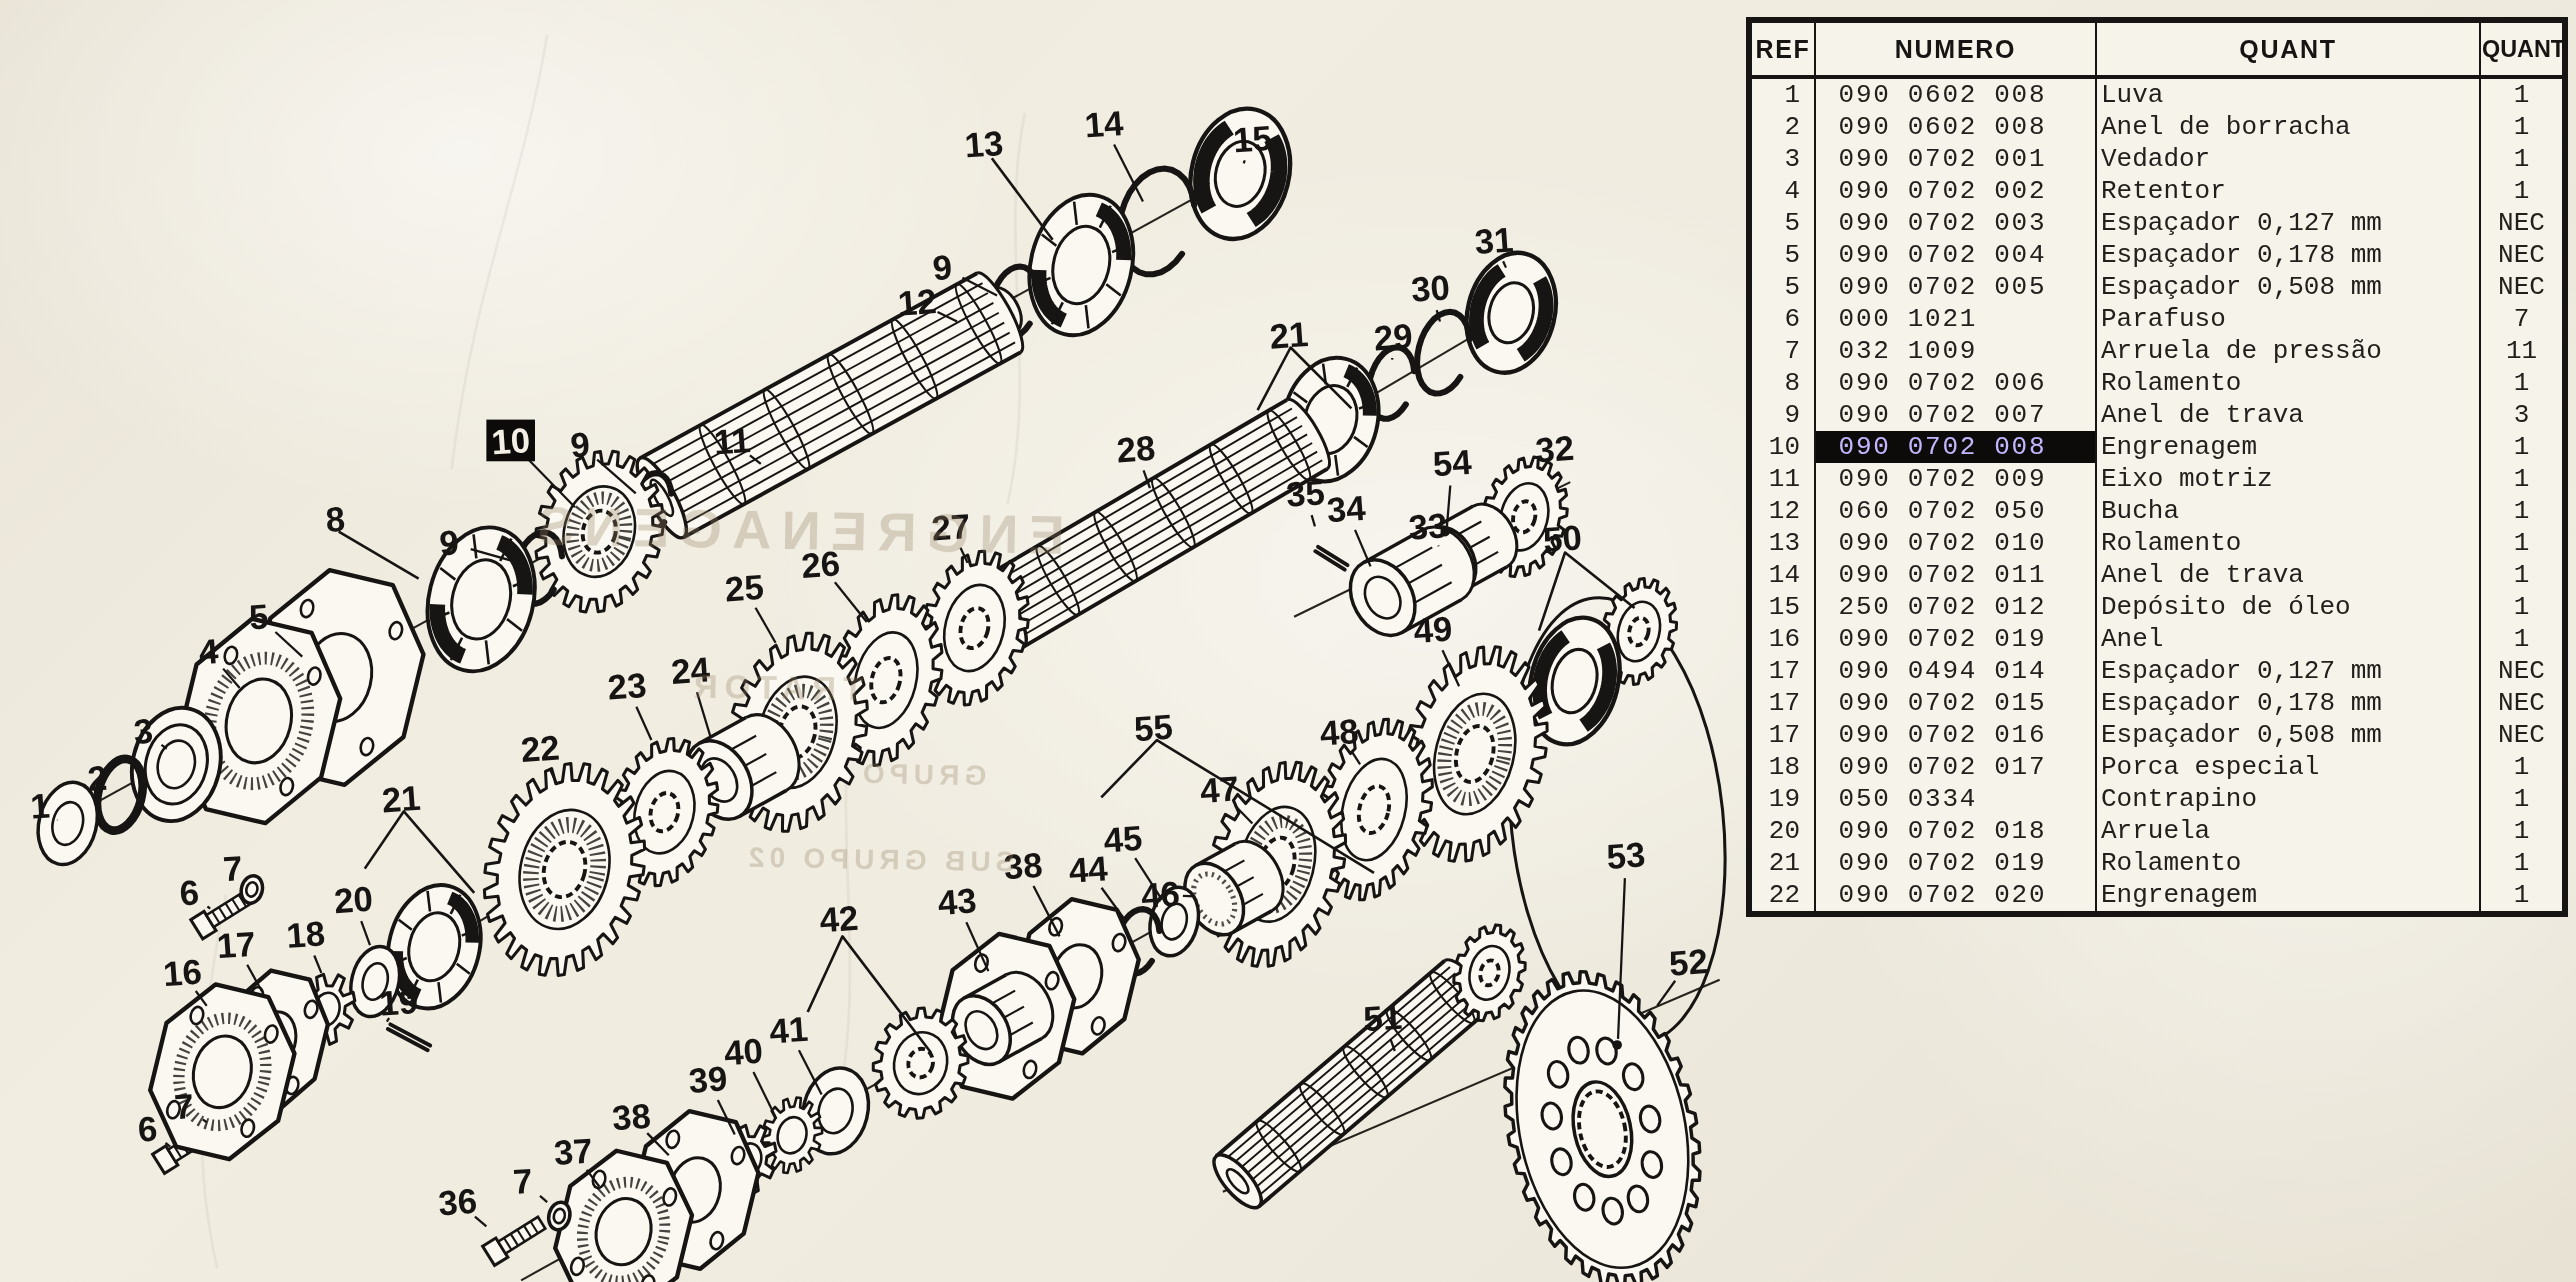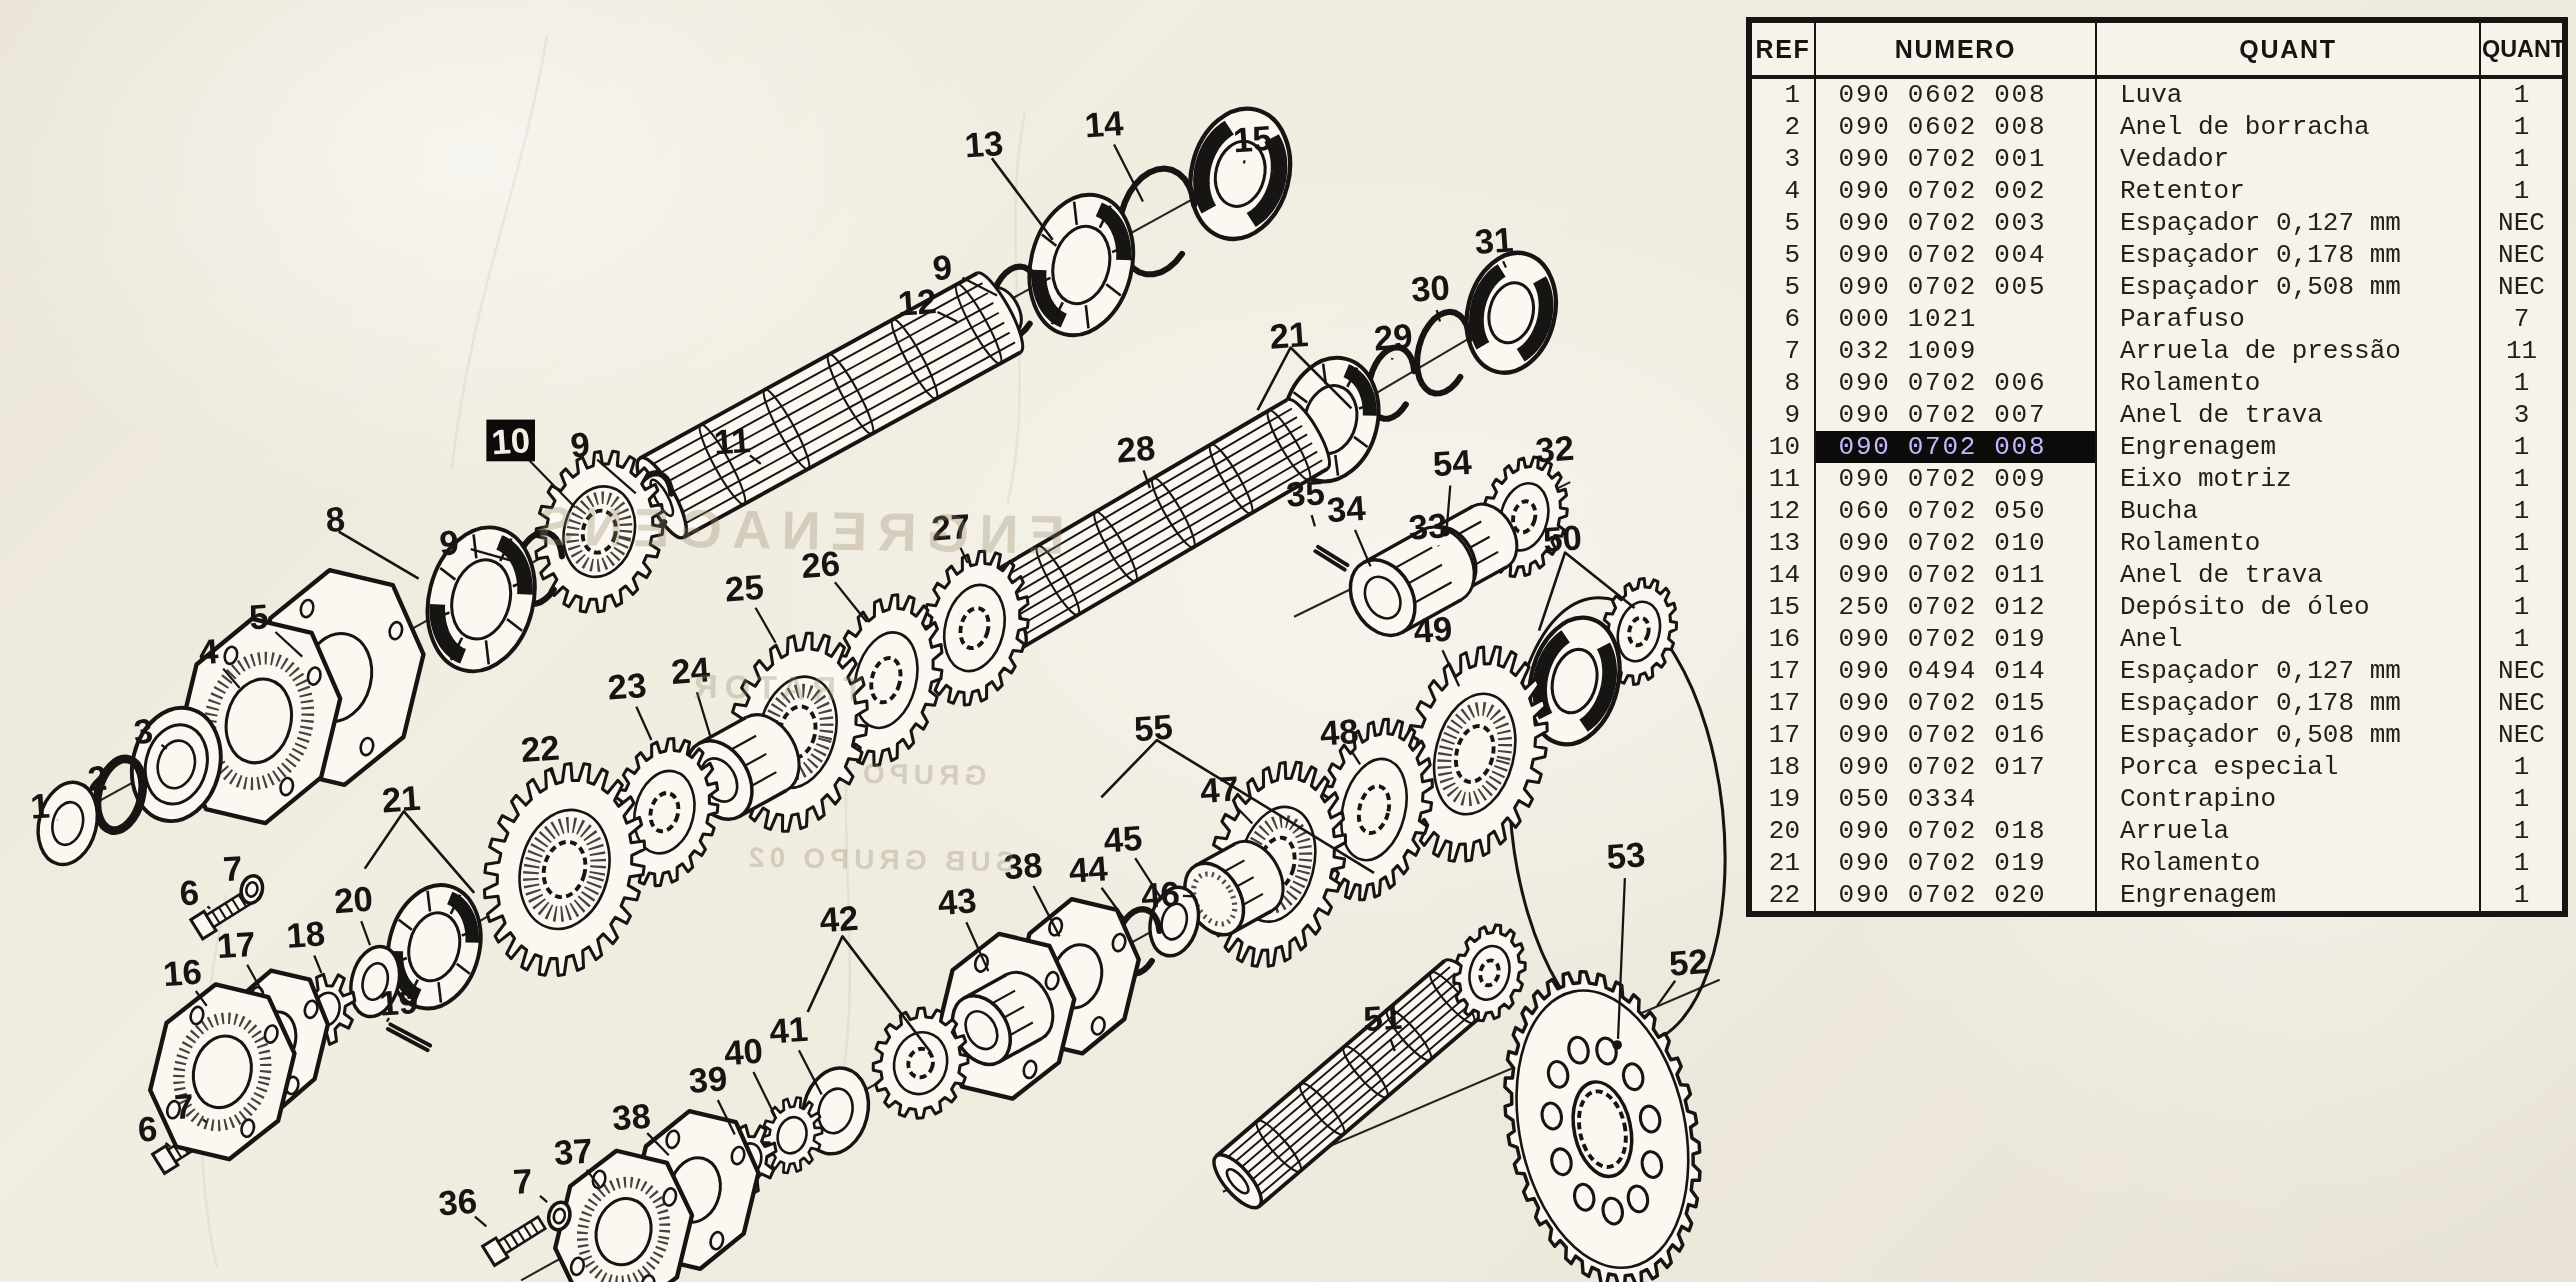--- a/index.html
+++ b/index.html
@@ -21,21 +21,21 @@
     border:6px solid #171513;border-collapse:collapse;table-layout:fixed;
     background:#f6f3ea;}
   table.parts th, table.parts td{border-left:2.6px solid #171513;overflow:hidden;white-space:nowrap;}
   table.parts th:first-child, table.parts td:first-child{border-left:none;}
   thead tr{height:57px;border-bottom:4.3px solid #171513;}
   th{font-size:25px;font-weight:700;letter-spacing:1.7px;color:#171513;text-align:center;}
   th.c-quant{font-size:23.4px;letter-spacing:0;}
   td{font-family:"Liberation Mono",monospace;font-size:26px;color:#22201c;}
   td.c-ref{text-align:right;padding-right:14px;}
   td.c-num{padding-left:22.6px;letter-spacing:1.7px;}
-  td.c-nome{padding-left:23px;}
+  td.c-nome{padding-left:4px;}
   td.c-quant{text-align:center;}
   td.hl{background:#0c0b0a;color:#c4b5fd;}
 </style>
 </head>
 <body>
 
 <div class="stage">
   <svg id="art" class="art" viewBox="0 0 2966 1477">
       <path d="M630,40 C600,220 545,330 520,540" fill="none" stroke="rgba(60,50,30,.06)" stroke-width="3"></path>
       <path d="M1180,130 C1150,280 1195,430 1160,580" fill="none" stroke="rgba(60,50,30,.06)" stroke-width="3"></path>

